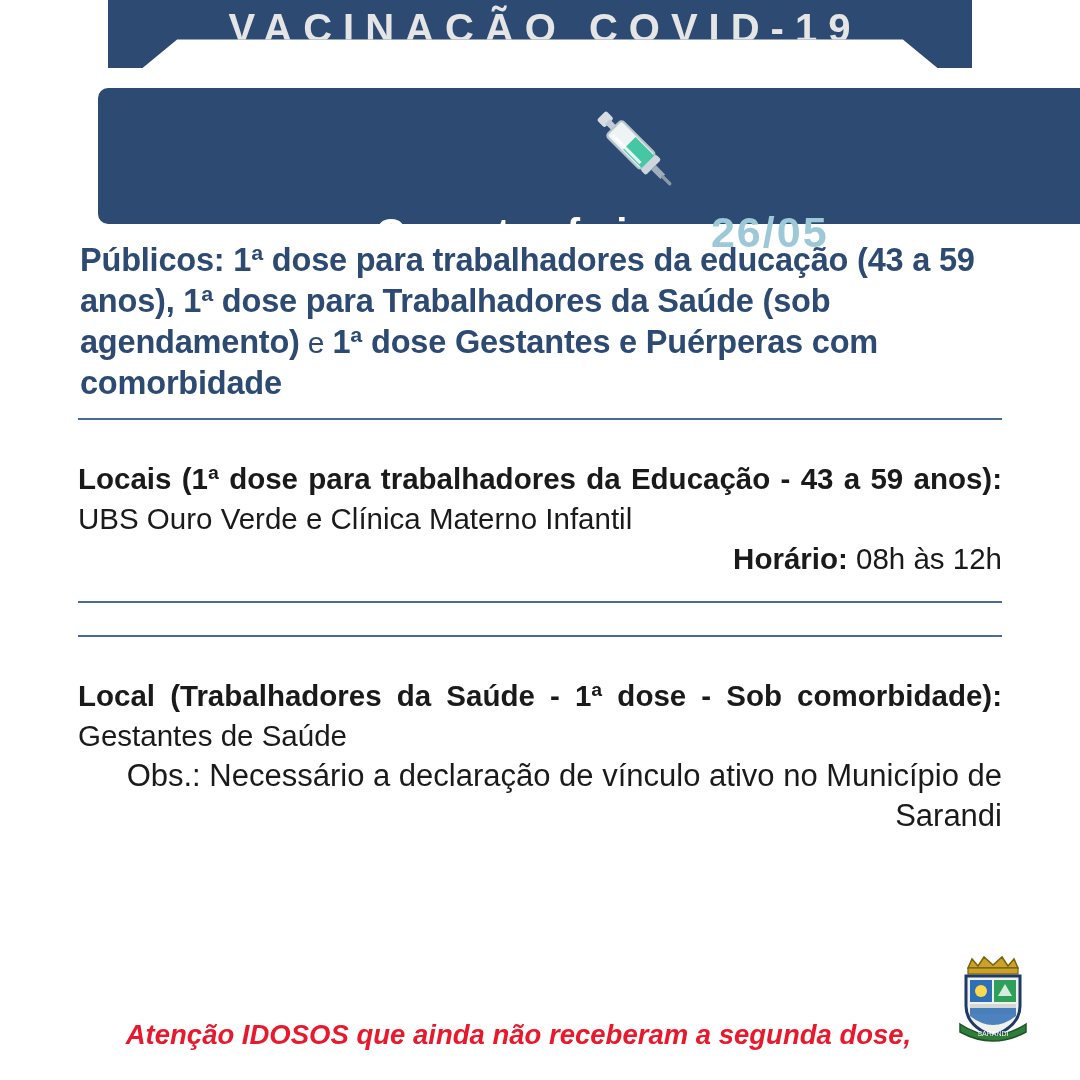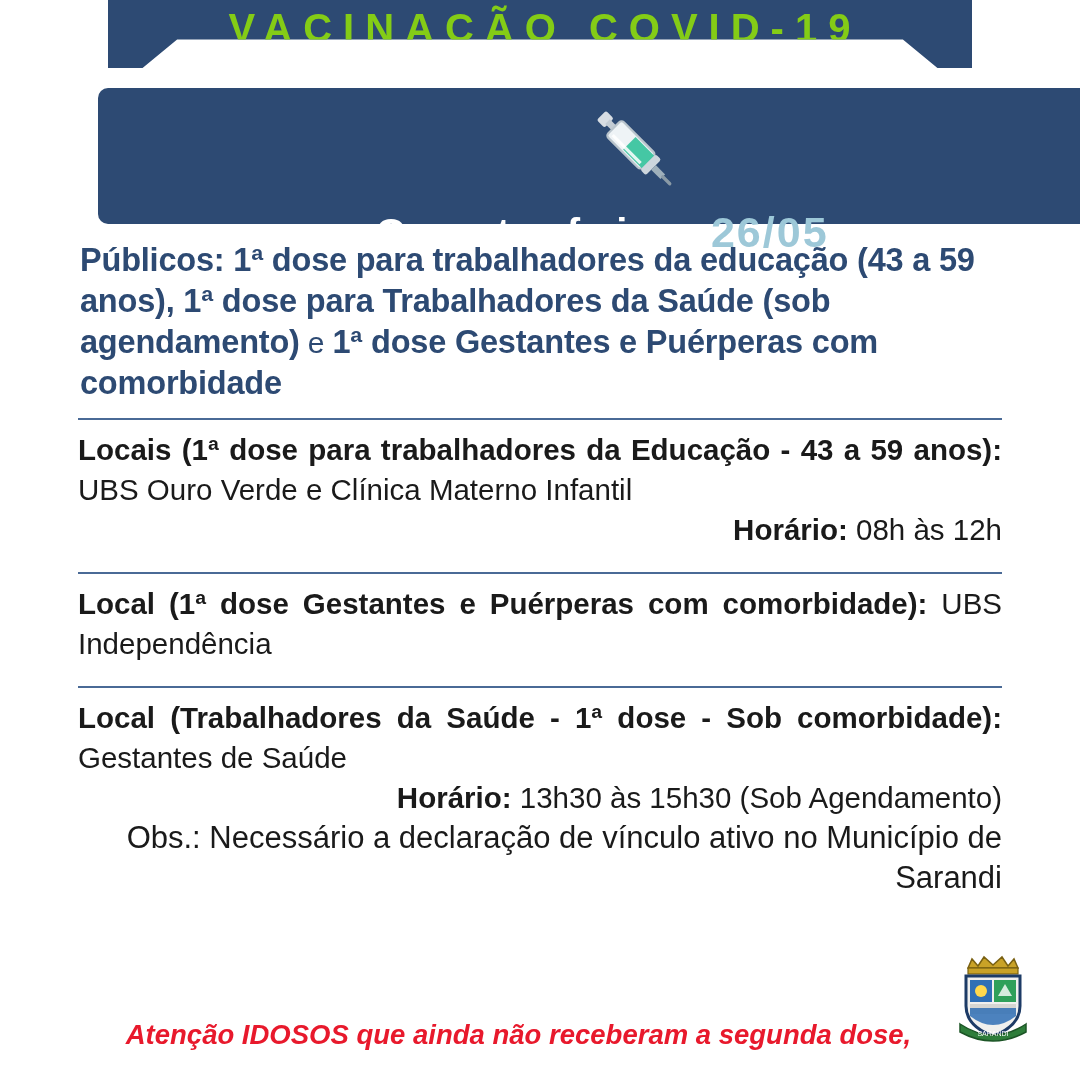--- a/index.html
+++ b/index.html
@@ -28,21 +28,21 @@
     width: 864px;
     height: 68px;
     background: #2d4a73;
     
     clip-path: polygon(0 0, 100% 0, 100% 100%, 96% 100%, 92% 58%, 8% 58%, 4% 100%, 0 100%);
     display: flex;
     align-items: flex-start;
     justify-content: center;
   }
   .banner-title {
-    color: #84cc16;
+    color: #e5e5e5;
     font-size: 40px;
     font-weight: bold;
     letter-spacing: 11px;
     line-height: 56px;
     white-space: nowrap;
     padding-left: 10px;
   }
 
   
   .date-card {
@@ -113,21 +113,21 @@
   }
 
   .block {
     margin: 0 78px 0 78px;
     padding-top: 10px;
     color: #1a1a1a;
     font-size: 29.5px;
     line-height: 40px;
   }
   .block b { font-weight: bold; }
-  .just { text-align: justify; }
+  .just { text-align: justify; margin-top: 29px; }
   .center { text-align: right; }
   .small { font-size: 31px; }
 
   .line-gap { height: 8px; }
 
   
   .footer {
     position: absolute;
     left: 0;
     bottom: 26px;
@@ -192,33 +192,27 @@
       <b>Locais (1ª dose para trabalhadores da Educação - 43 a 59 anos):</b><span> UBS Ouro Verde e Clínica Materno Infantil</span>
     </div>
     <div class="center">
       <b>Horário:</b><span> 08h às 12h</span>
     </div>
   </div>
   <div class="line-gap"></div>
 
   <div class="rule"></div>
   <div class="block">
-    <div class="just">
-      <b>Local (1ª dose Gestantes e Puérperas com comorbidade):</b><span> UBS Independência</span>
-    </div>
   </div>
   <div class="line-gap"></div>
 
   <div class="rule"></div>
   <div class="block">
     <div class="just">
       <b>Local (Trabalhadores da Saúde - 1ª dose - Sob comorbidade):</b><span> Gestantes de Saúde</span>
-    </div>
-    <div class="center">
-      <b>Horário:</b><span> 13h30 às 15h30 (Sob Agendamento)</span>
     </div>
     <div class="center small">Obs.: Necessário a declaração de vínculo ativo no Município de Sarandi</div>
   </div>
 </div>
 
 <div class="footer">
   <div class="warning">
     <div>Atenção IDOSOS que ainda não receberam a segunda dose,</div>
   </div>
 </div>

